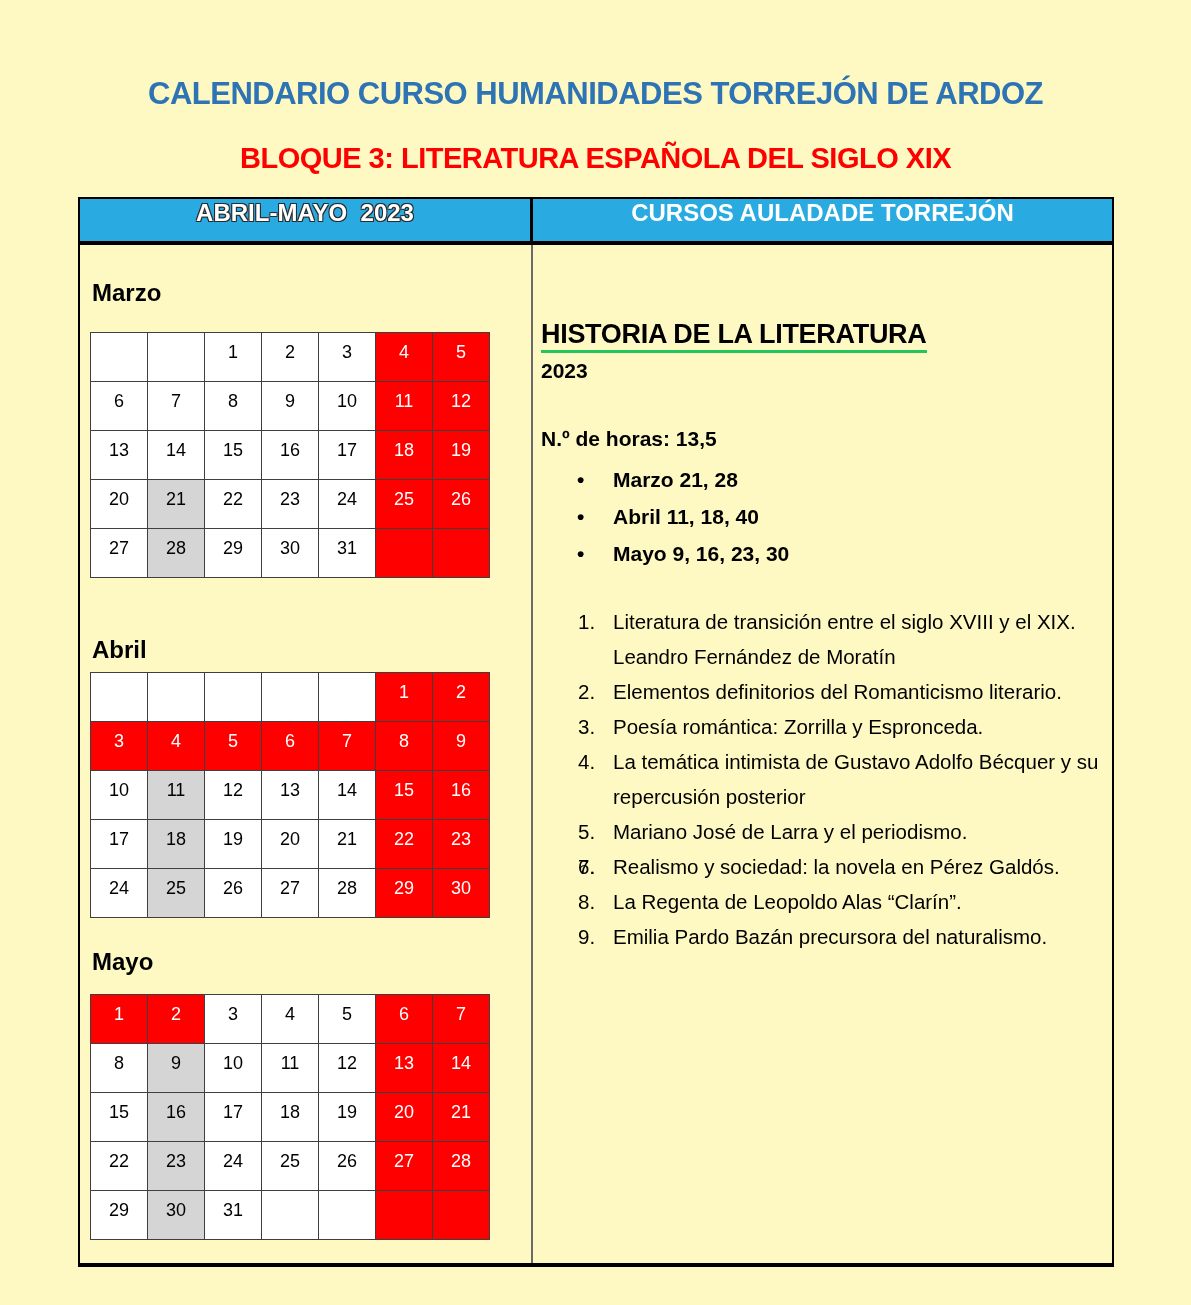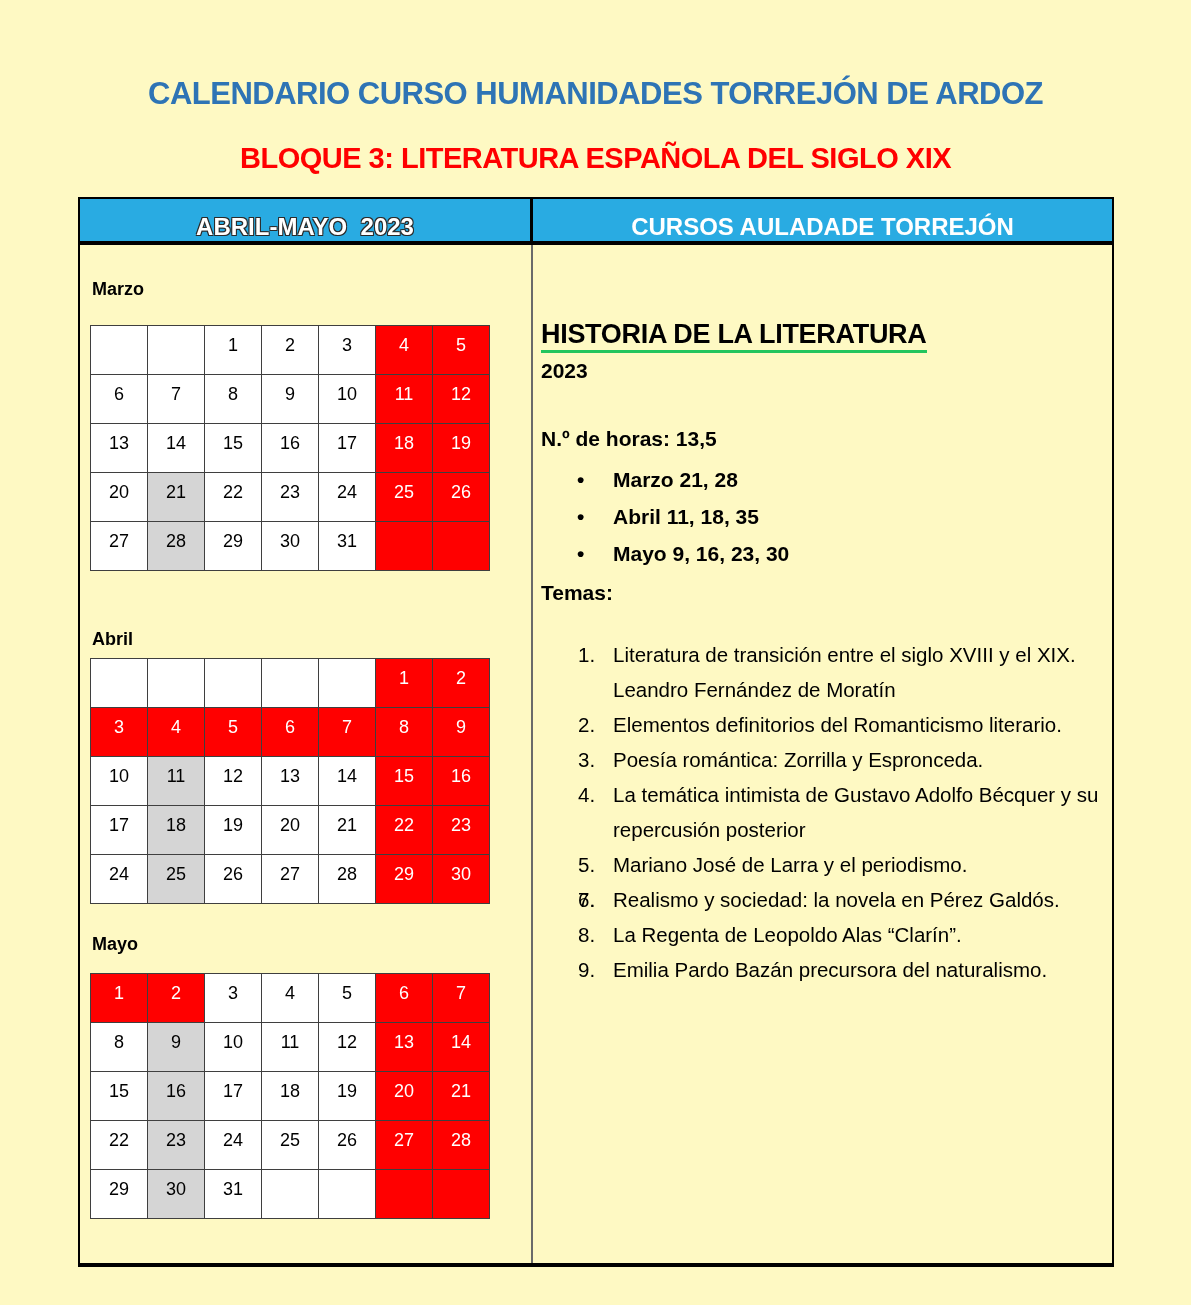--- a/index.html
+++ b/index.html
@@ -42,21 +42,21 @@
     border-bottom-width: 4px;
     box-sizing: border-box;
     display: grid;
     grid-template-columns: 453px 1fr;
     grid-template-rows: 46px 1fr;
   }
   .hdr {
     background: #29ABE2;
     border-bottom: 4px solid #000;
     display: flex;
-    align-items: flex-end;
+    align-items: flex-start;
     justify-content: center;
     font-size: 24px;
     font-weight: 700;
     color: #ffffff;
     white-space: pre;
   }
   .hdr-left {
     border-right: 3px solid #000;
   }
   .hdr-left .hdr-text {
@@ -65,21 +65,21 @@
   .body-left {
     border-right: 2px solid #6a6a6a;
     padding: 0 0 0 10px;
     box-sizing: border-box;
   }
   .body-right {
     padding: 0 8px 0 8px;
     box-sizing: border-box;
   }
   .month-label {
-    font-size: 18px;
+    font-size: 24px;
     font-weight: 700;
     margin-left: 2px;
   }
   .ml-marzo { margin-top: 34px; margin-bottom: 25px; }
   .ml-abril { margin-top: 58px; margin-bottom: 8px; }
   .ml-mayo  { margin-top: 30px; margin-bottom: 18px; }
   table.cal {
     border-collapse: collapse;
   }
   table.cal td {
@@ -337,24 +337,23 @@
     </div>
 
     <div class="body-right">
       <div class="course-title">
         <span>HISTORIA DE LA LITERATURA</span>
       </div>
       <div class="course-year">2023</div>
       <div class="course-hours">N.º de horas: 13,5</div>
       <ul class="days-list">
           <li><span class="marker">•</span><span>Marzo 21, 28</span></li>
-          <li><span class="marker">•</span><span>Abril 11, 18, 35</span></li>
+          <li><span class="marker">•</span><span>Abril 11, 18, 40</span></li>
           <li><span class="marker">•</span><span>Mayo 9, 16, 23, 30</span></li>
         </ul>
-      <div class="topics-label">Temas:</div>
       <ol class="topics-list">
           <li><span class="marker">1.</span><span>Literatura de transición entre el siglo XVIII y el XIX. Leandro Fernández de Moratín</span></li>
           <li><span class="marker">2.</span><span>Elementos definitorios del Romanticismo literario.</span></li>
           <li><span class="marker">3.</span><span>Poesía romántica: Zorrilla y Espronceda.</span></li>
           <li><span class="marker">4.</span><span>La temática intimista de Gustavo Adolfo Bécquer y su repercusión posterior</span></li>
           <li><span class="marker">5.</span><span>Mariano José de Larra y el periodismo.</span></li>
           <li><span class="marker">6.</span></li>
           <li><span class="marker">7.</span><span>Realismo y sociedad: la novela en Pérez Galdós.</span></li>
           <li><span class="marker">8.</span><span>La Regenta de Leopoldo Alas “Clarín”.</span></li>
           <li><span class="marker">9.</span><span>Emilia Pardo Bazán precursora del naturalismo.</span></li>

